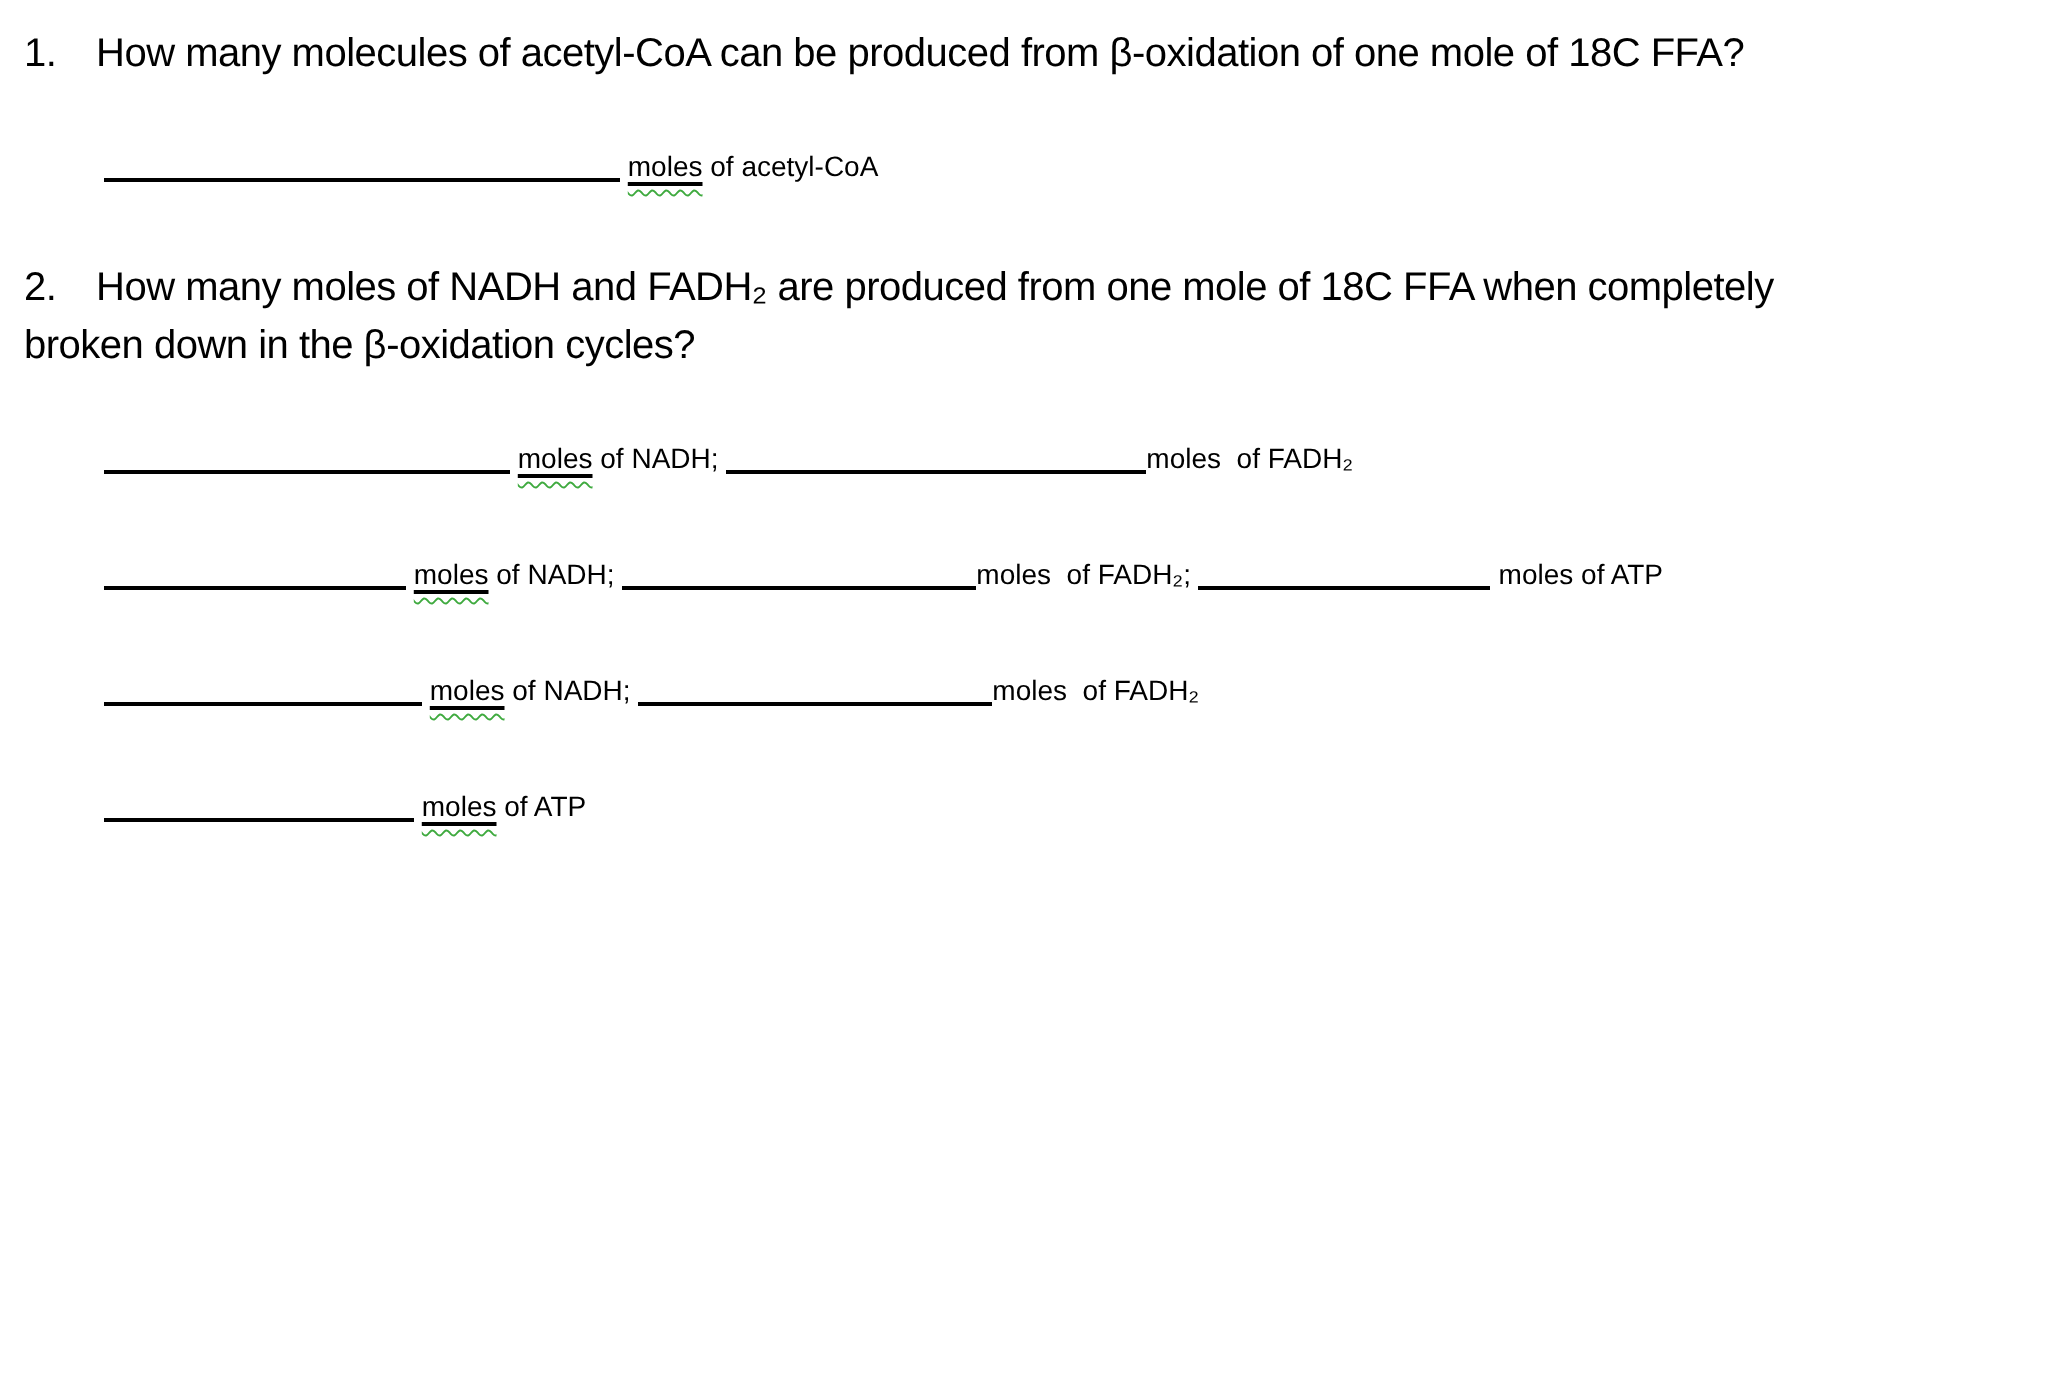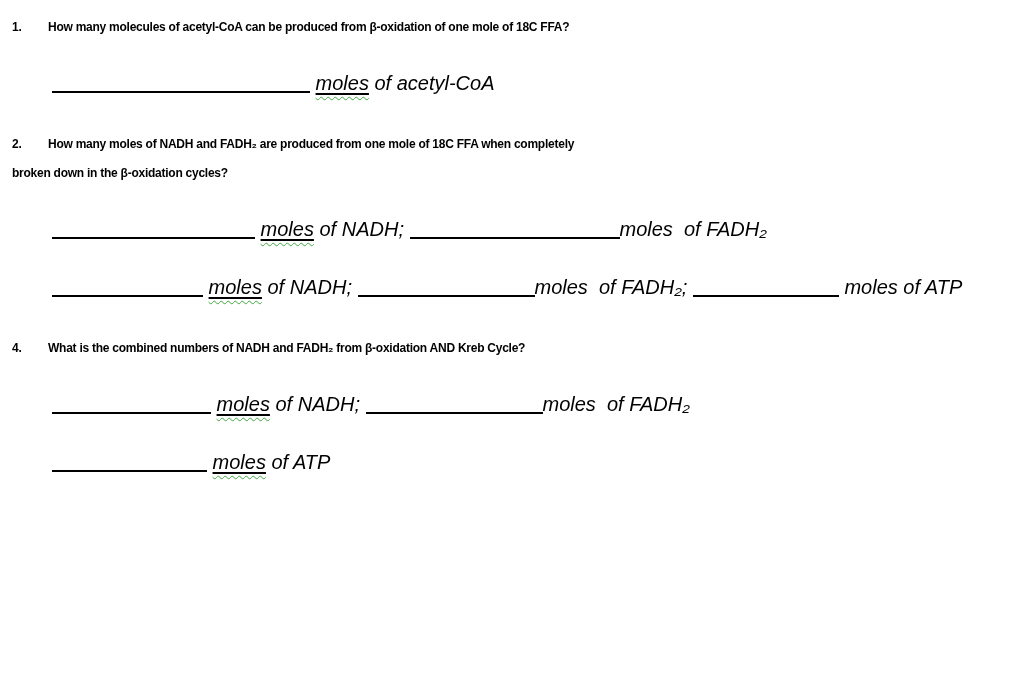--- a/index.html
+++ b/index.html
@@ -12,36 +12,35 @@
     height: 693px;
     box-sizing: border-box;
     overflow: hidden;
     padding: 13px 14px 0 12px;
     font-family: "Liberation Sans", sans-serif;
     color: #000000;
   }
   .question-block { margin: 0; }
   .prompt {
     margin: 0;
-    font-weight: 700;
-    font-size: 12px;
+    font-weight: 400;
+    font-size: 20px;
     line-height: 29px;
     letter-spacing: -0.25px;
   }
   .qnum {
     display: inline-block;
     width: 36px;
   }
   .answer-line {
     margin: 30px 0 36px 40px;
-    font-size: 20px;
+    font-size: 14px;
     line-height: 22px;
     font-weight: 400;
     white-space: pre-wrap;
-    font-style: italic;
   }
   .blank {
     display: inline-block;
     height: 12px;
     border-bottom: 2px solid #000000;
     vertical-align: -3px;
   }
   .mword {
     text-decoration: underline;
     text-decoration-thickness: 1.5px;
@@ -65,20 +64,19 @@
   <section class="question-block">
     <p class="prompt"><span class="qnum">2.</span>How many moles of NADH and FADH₂ are produced from one mole of 18C FFA when completely<br>broken down in the β-oxidation cycles?</p>
     <p class="answer-line"><span class="blank" style="width: 203px; border-bottom-color: rgb(0, 0, 0);"></span><span> </span><span class="mword"><span class="mword-inner" style="text-decoration-color: rgb(63, 170, 63);">moles</span></span><span> of NADH; </span><span class="blank" style="width: 210px; border-bottom-color: rgb(0, 0, 0);"></span><span>moles  of FADH₂</span></p>
   </section>
 
   <section class="question-block">
     <p class="answer-line"><span class="blank" style="width: 151px; border-bottom-color: rgb(0, 0, 0);"></span><span> </span><span class="mword"><span class="mword-inner" style="text-decoration-color: rgb(63, 170, 63);">moles</span></span><span> of NADH; </span><span class="blank" style="width: 177px; border-bottom-color: rgb(0, 0, 0);"></span><span>moles  of FADH₂; </span><span class="blank" style="width: 146px; border-bottom-color: rgb(0, 0, 0);"></span><span> moles of ATP</span></p>
   </section>
 
   <section class="question-block">
-    <p class="prompt"><span class="qnum">4.</span>What is the combined numbers of NADH and FADH₂ from β-oxidation AND Kreb Cycle?</p>
     <p class="answer-line"><span class="blank" style="width: 159px; border-bottom-color: rgb(0, 0, 0);"></span><span> </span><span class="mword"><span class="mword-inner" style="text-decoration-color: rgb(63, 170, 63);">moles</span></span><span> of NADH; </span><span class="blank" style="width: 177px; border-bottom-color: rgb(0, 0, 0);"></span><span>moles  of FADH₂</span></p>
   </section>
 
   <section class="question-block">
     <p class="answer-line"><span class="blank" style="width: 155px; border-bottom-color: rgb(0, 0, 0);"></span><span> </span><span class="mword"><span class="mword-inner" style="text-decoration-color: rgb(63, 170, 63);">moles</span></span><span> of ATP</span></p>
   </section>
 </div>
 
 </body></html>

